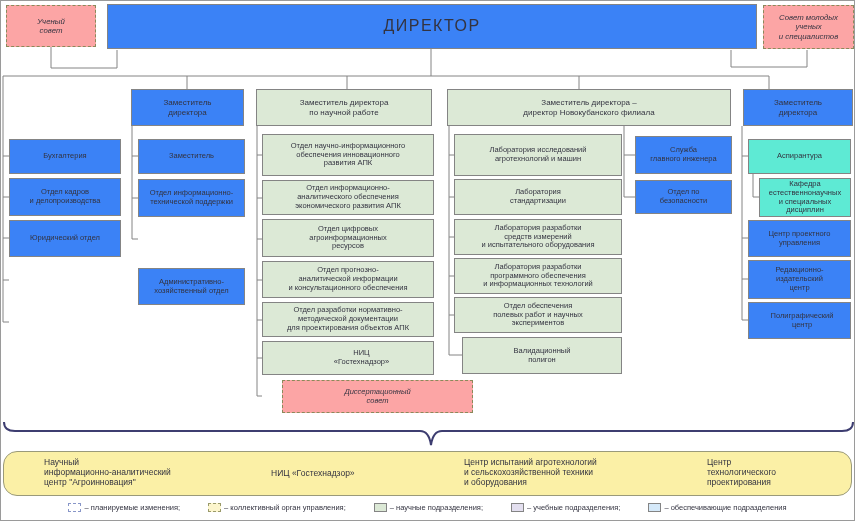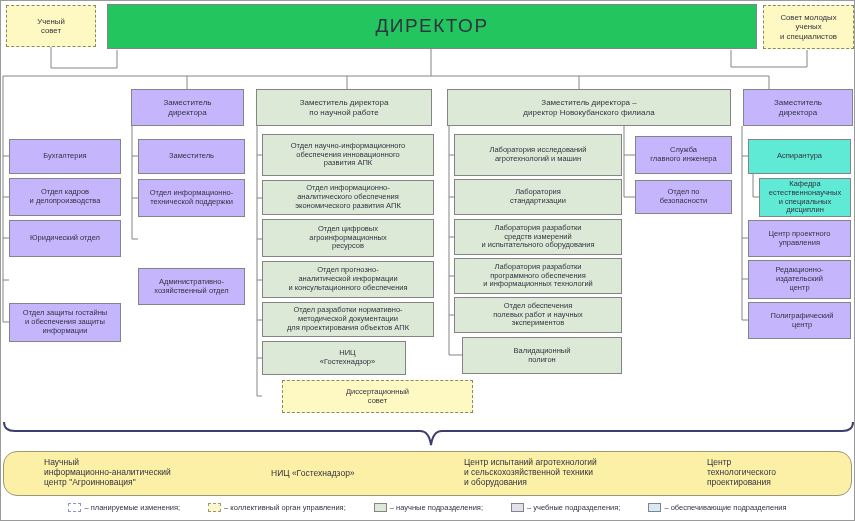--- a/index.html
+++ b/index.html
@@ -9,25 +9,25 @@
     font-family:"Liberation Sans",sans-serif;color:#333340;
   }
   #wires{position:absolute;left:0;top:0;width:855px;height:521px;}
   .box{
     position:absolute;box-sizing:border-box;border:1px solid #848484;
     display:flex;align-items:center;justify-content:center;
     text-align:center;font-size:7.5px;line-height:1.18;
     white-space:pre-line;padding:1px;color:#333340;
   }
   .science{background:#DCE9D6;}
-  .support{background:#c4b5fd;}
+  .support{background:#3b82f6;}
   .education{background:#5eead4;}
-  .collegial{background:#fef9c3;border:1px dashed #8a8a5a;}
+  .collegial{background:#fca5a5;border:1px dashed #8a8a5a;font-style:italic;}
   .hdr{font-size:8px;}
-  .director{font-size:19px;letter-spacing:1.5px;background:#22c55e;}
+  .director{font-size:16px;letter-spacing:1.5px;background:#3b82f6;}
   .top-collegial{font-size:7.8px;}
   #planned-bar{
     position:absolute;left:2px;top:450px;width:849px;height:45px;
     box-sizing:border-box;background:#FBF0A6;border:1px solid #9a9a7a;
     border-radius:14px;
   }
   .bar-item{
     position:absolute;font-size:8.5px;line-height:10px;
     white-space:pre-line;color:#333340;text-align:left;
   }
@@ -80,23 +80,20 @@
 по научной работе</div>
   <div class="box science hdr" style="left:446px;top:88px;width:284px;height:37px;">Заместитель директора –
 директор Новокубанского филиала</div>
   <div class="box support hdr" style="left:742px;top:88px;width:110px;height:37px;">Заместитель
 директора</div>
 
   <div class="box support" style="left:8px;top:138px;width:112px;height:35px;">Бухгалтерия</div>
   <div class="box support" style="left:8px;top:177px;width:112px;height:38px;">Отдел кадров
 и делопроизводства</div>
   <div class="box support" style="left:8px;top:219px;width:112px;height:37px;">Юридический отдел</div>
-  <div class="box support" style="left:8px;top:302px;width:112px;height:39px;">Отдел защиты гостайны
-и обеспечения защиты
-информации</div>
 
   <div class="box support" style="left:137px;top:138px;width:107px;height:35px;">Заместитель</div>
   <div class="box support" style="left:137px;top:178px;width:107px;height:38px;">Отдел информационно-
 технической поддержки</div>
   <div class="box support" style="left:137px;top:220px;width:107px;height:37px;margin-top:47px;">Административно-
 хозяйственный отдел</div>
 
   <div class="box science" style="left:261px;top:133px;width:172px;height:42px;">Отдел научно-информационного
 обеспечения инновационного
 развития АПК</div>
@@ -105,21 +102,21 @@
 экономического развития АПК</div>
   <div class="box science" style="left:261px;top:218px;width:172px;height:38px;">Отдел цифровых
 агроинформационных
 ресурсов</div>
   <div class="box science" style="left:261px;top:301px;width:172px;height:35px;">Отдел разработки нормативно-
 методической документации
 для проектирования объектов АПК</div>
   <div class="box science" style="left:261px;top:260px;width:172px;height:37px;">Отдел прогнозно-
 аналитической информации
 и консультационного обеспечения</div>
-  <div class="box science" style="left:261px;top:340px;width:144px;height:34px;padding-left:28px;">НИЦ
+  <div class="box science" style="left:261px;top:340px;width:172px;height:34px;padding-left:28px;">НИЦ
 «Гостехнадзор»</div>
   <div class="box collegial" style="left:261px;top:379px;width:191px;height:33px;margin-left:20px;">Диссертационный
 совет</div>
 
   <div class="box science" style="left:453px;top:133px;width:168px;height:42px;">Лаборатория исследований
 агротехнологий и машин</div>
   <div class="box science" style="left:453px;top:178px;width:168px;height:36px;">Лаборатория
 стандартизации</div>
   <div class="box science" style="left:453px;top:218px;width:168px;height:36px;">Лаборатория разработки
 средств измерений

